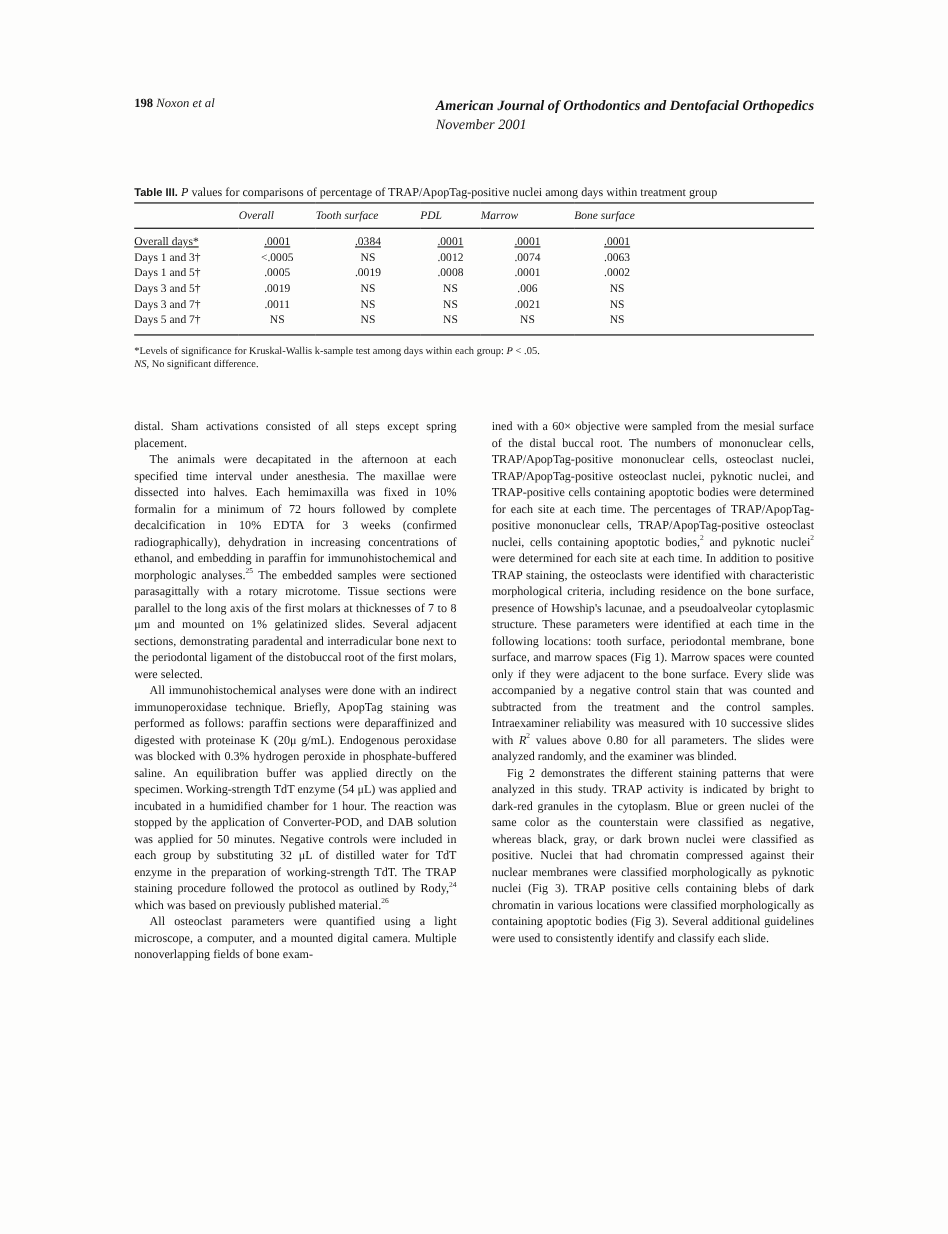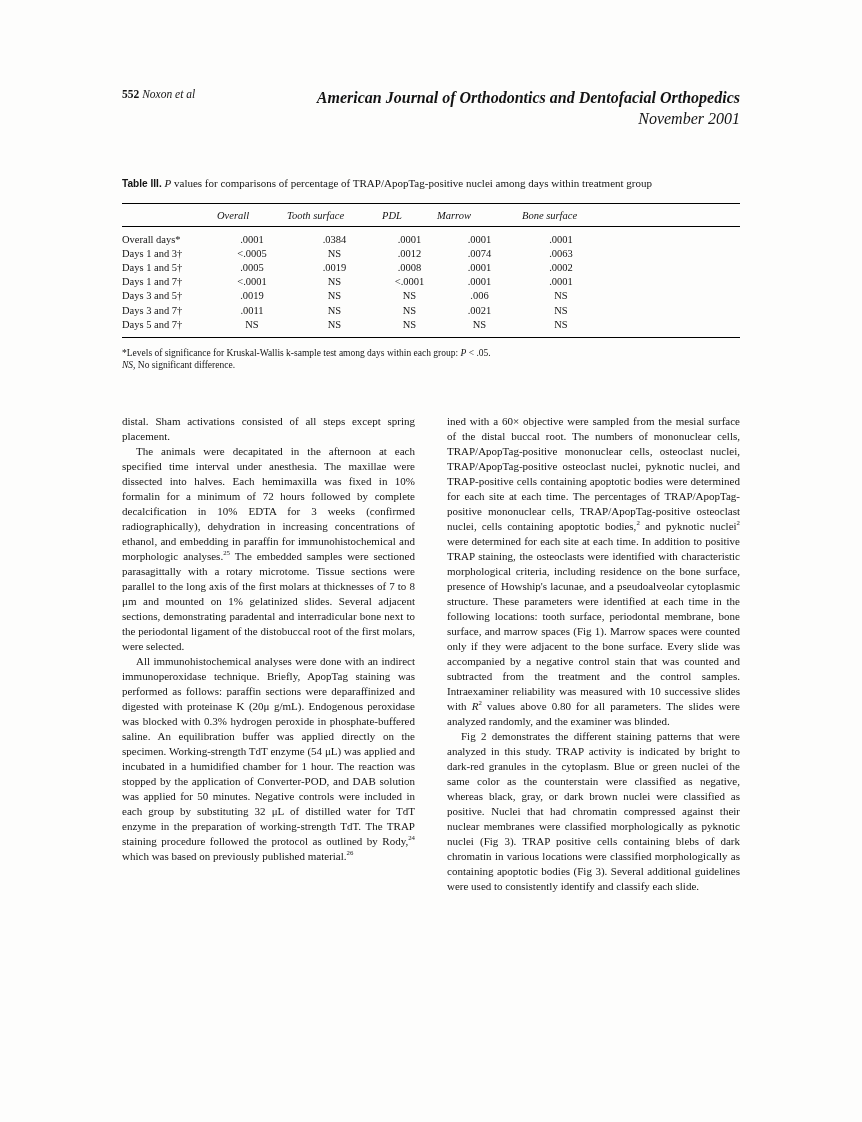--- a/index.html
+++ b/index.html
@@ -10,53 +10,53 @@
   }
   
   .run-b{font-weight:bold;}
   .run-i{font-style:italic;}
   .run-sup{vertical-align:super;font-size:0.62em;line-height:0;}
   .run-label{font-weight:bold;font-family:"Liberation Sans",sans-serif;font-size:0.92em;}
 
   
   .running-head{display:flex;justify-content:space-between;align-items:flex-start;}
   .rh-left{font-size:11.5px;}
-  .rh-right{text-align:right;font-style:italic;font-size:16px;line-height:1.3;}
+  .rh-right{font-style:italic;font-size:13px;line-height:1.3;}
   .rh-journal{font-weight:bold;}
 
   
   .table-block{margin-top:46px;}
-  .caption{font-size:11px;line-height:14px;margin-bottom:12px;}
+  .caption{font-size:11px;line-height:14px;margin-bottom:1px;}
   table.ptable{width:100%;border-collapse:collapse;table-layout:fixed;
     border-top:1.4px solid #000;border-bottom:1.4px solid #000;
     font-size:10.5px;}
   table.ptable thead tr{border-bottom:1.2px solid #000;}
   table.ptable th{font-weight:normal;font-style:italic;text-align:left;
     padding:6px 0 5px 0;}
   table.ptable th.lbl, table.ptable td.lbl{text-align:left;}
   table.ptable td{text-align:center;padding:1.6px 0;}
-  table.ptable tbody tr:first-child td{padding-top:7px;}
+  table.ptable tbody tr:first-child td{padding-top:7px;text-decoration:underline;}
   table.ptable tbody tr:last-child td{padding-bottom:7px;}
 
   .footnotes{margin-top:9px;font-size:9.5px;line-height:12.6px;}
   .fn{margin:0;}
 
   
   .columns{margin-top:42px;display:flex;gap:32px;}
   .col{width:297px;font-size:11px;line-height:15px;text-align:justify;}
   .col p{margin:0;text-indent:14px;}
   .col p.noindent{text-indent:0;}
 </style>
 </head>
 <body>
 
 <div class="page">
 
   <div class="running-head">
-    <div class="rh-left"><span class="run-b">552</span><span class="run-i"> Noxon et al</span></div>
+    <div class="rh-left"><span class="run-b">198</span><span class="run-i"> Noxon et al</span></div>
     <div class="rh-right">
       <div class="rh-journal">American Journal of Orthodontics and Dentofacial Orthopedics</div>
       <div class="rh-date">November 2001</div>
     </div>
   </div>
 
   <div class="table-block">
     <div class="caption"><span class="run-label">Table III. </span><span class="run-i">P</span><span> values for comparisons of percentage of TRAP/ApopTag-positive nuclei among days within treatment group</span></div>
 
     <table class="ptable">
@@ -102,29 +102,20 @@
         <tr>
           <td class="lbl">Days 1 and 5†</td>
           <td>.0005</td>
           <td>.0019</td>
           <td>.0008</td>
           <td>.0001</td>
           <td>.0002</td>
           <td></td>
         </tr>
         <tr>
-          <td class="lbl">Days 1 and 7†</td>
-          <td>&lt;.0001</td>
-          <td>NS</td>
-          <td>&lt;.0001</td>
-          <td>.0001</td>
-          <td>.0001</td>
-          <td></td>
-        </tr>
-        <tr>
           <td class="lbl">Days 3 and 5†</td>
           <td>.0019</td>
           <td>NS</td>
           <td>NS</td>
           <td>.006</td>
           <td>NS</td>
           <td></td>
         </tr>
         <tr>
           <td class="lbl">Days 3 and 7†</td>
@@ -151,20 +142,21 @@
       <div class="fn"><span>*Levels of significance for Kruskal-Wallis k-sample test among days within each group: </span><span class="run-i">P</span><span> &lt; .05.</span></div>
       <div class="fn"><span class="run-i">NS,</span><span> No significant difference.</span></div>
     </div>
   </div>
 
   <div class="columns">
     <div class="col">
       <p class="noindent"><span>distal. Sham activations consisted of all steps except spring placement.</span></p>
       <p><span>The animals were decapitated in the afternoon at each specified time interval under anesthesia. The maxillae were dissected into halves. Each hemimaxilla was fixed in 10% formalin for a minimum of 72 hours followed by complete decalcification in 10% EDTA for 3 weeks (confirmed radiographically), dehydration in increasing concentrations of ethanol, and embedding in paraffin for immunohistochemical and morphologic analyses.</span><span class="run-sup">25</span><span> The embedded samples were sectioned parasagittally with a rotary microtome. Tissue sections were parallel to the long axis of the first molars at thicknesses of 7 to 8 μm and mounted on 1% gelatinized slides. Several adjacent sections, demonstrating paradental and interradicular bone next to the periodontal ligament of the distobuccal root of the first molars, were selected.</span></p>
       <p><span>All immunohistochemical analyses were done with an indirect immunoperoxidase technique. Briefly, ApopTag staining was performed as follows: paraffin sections were deparaffinized and digested with proteinase K (20μ g/mL). Endogenous peroxidase was blocked with 0.3% hydrogen peroxide in phosphate-buffered saline. An equilibration buffer was applied directly on the specimen. Working-strength TdT enzyme (54 μL) was applied and incubated in a humidified chamber for 1 hour. The reaction was stopped by the application of Converter-POD, and DAB solution was applied for 50 minutes. Negative controls were included in each group by substituting 32 μL of distilled water for TdT enzyme in the preparation of working-strength TdT. The TRAP staining procedure followed the protocol as outlined by Rody,</span><span class="run-sup">24</span><span> which was based on previously published material.</span><span class="run-sup">26</span></p>
+      <p><span>All osteoclast parameters were quantified using a light microscope, a computer, and a mounted digital camera. Multiple nonoverlapping fields of bone exam-</span></p>
     </div>
     <div class="col">
       <p class="noindent"><span>ined with a 60× objective were sampled from the mesial surface of the distal buccal root. The numbers of mononuclear cells, TRAP/ApopTag-positive mononuclear cells, osteoclast nuclei, TRAP/ApopTag-positive osteoclast nuclei, pyknotic nuclei, and TRAP-positive cells containing apoptotic bodies were determined for each site at each time. The percentages of TRAP/ApopTag-positive mononuclear cells, TRAP/ApopTag-positive osteoclast nuclei, cells containing apoptotic bodies,</span><span class="run-sup">2</span><span> and pyknotic nuclei</span><span class="run-sup">2</span><span> were determined for each site at each time. In addition to positive TRAP staining, the osteoclasts were identified with characteristic morphological criteria, including residence on the bone surface, presence of Howship's lacunae, and a pseudoalveolar cytoplasmic structure. These parameters were identified at each time in the following locations: tooth surface, periodontal membrane, bone surface, and marrow spaces (Fig 1). Marrow spaces were counted only if they were adjacent to the bone surface. Every slide was accompanied by a negative control stain that was counted and subtracted from the treatment and the control samples. Intraexaminer reliability was measured with 10 successive slides with </span><span class="run-i">R</span><span class="run-sup">2</span><span> values above 0.80 for all parameters. The slides were analyzed randomly, and the examiner was blinded.</span></p>
       <p><span>Fig 2 demonstrates the different staining patterns that were analyzed in this study. TRAP activity is indicated by bright to dark-red granules in the cytoplasm. Blue or green nuclei of the same color as the counterstain were classified as negative, whereas black, gray, or dark brown nuclei were classified as positive. Nuclei that had chromatin compressed against their nuclear membranes were classified morphologically as pyknotic nuclei (Fig 3). TRAP positive cells containing blebs of dark chromatin in various locations were classified morphologically as containing apoptotic bodies (Fig 3). Several additional guidelines were used to consistently identify and classify each slide.</span></p>
     </div>
   </div>
 
 </div>
 
 </body></html>

